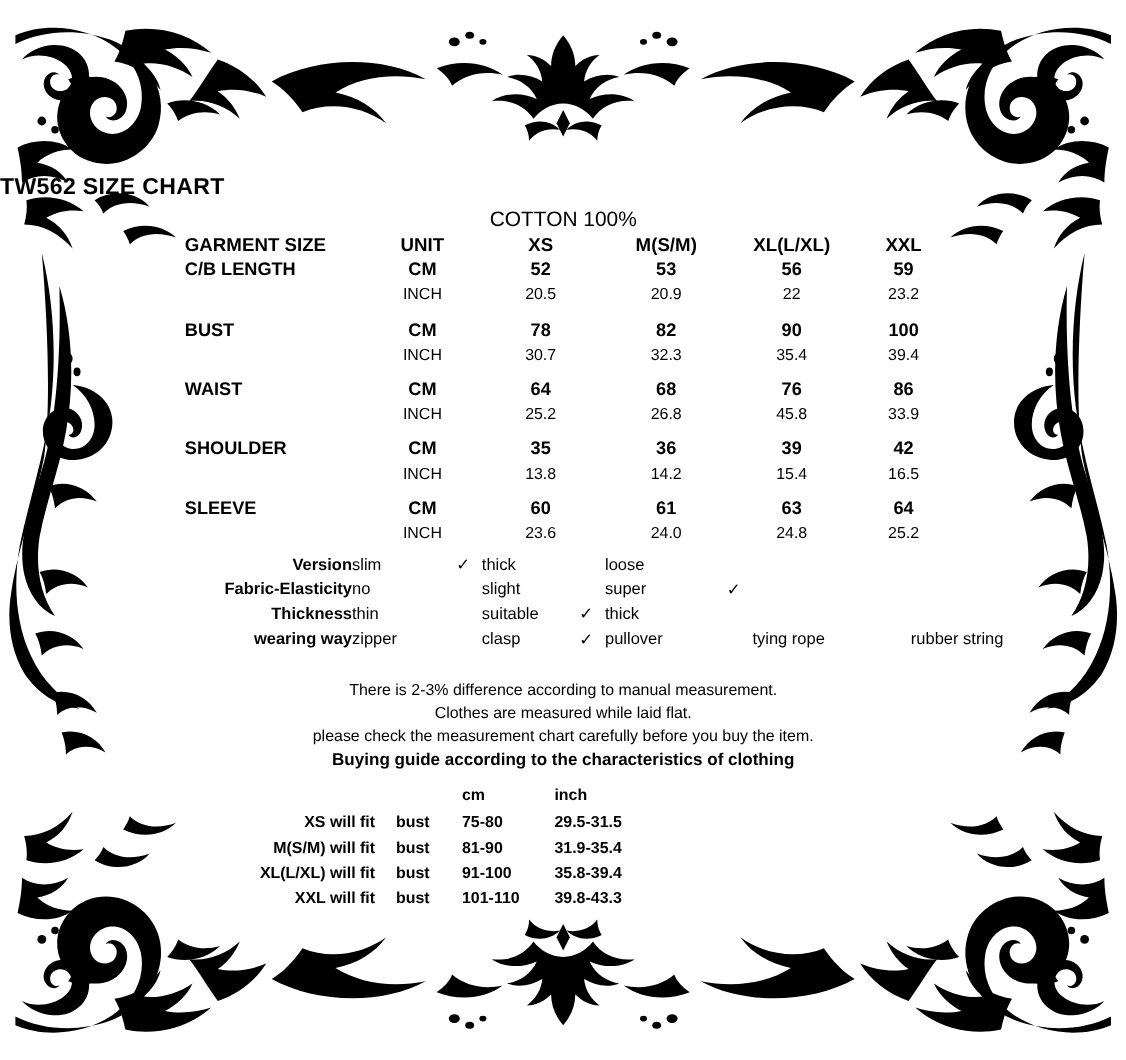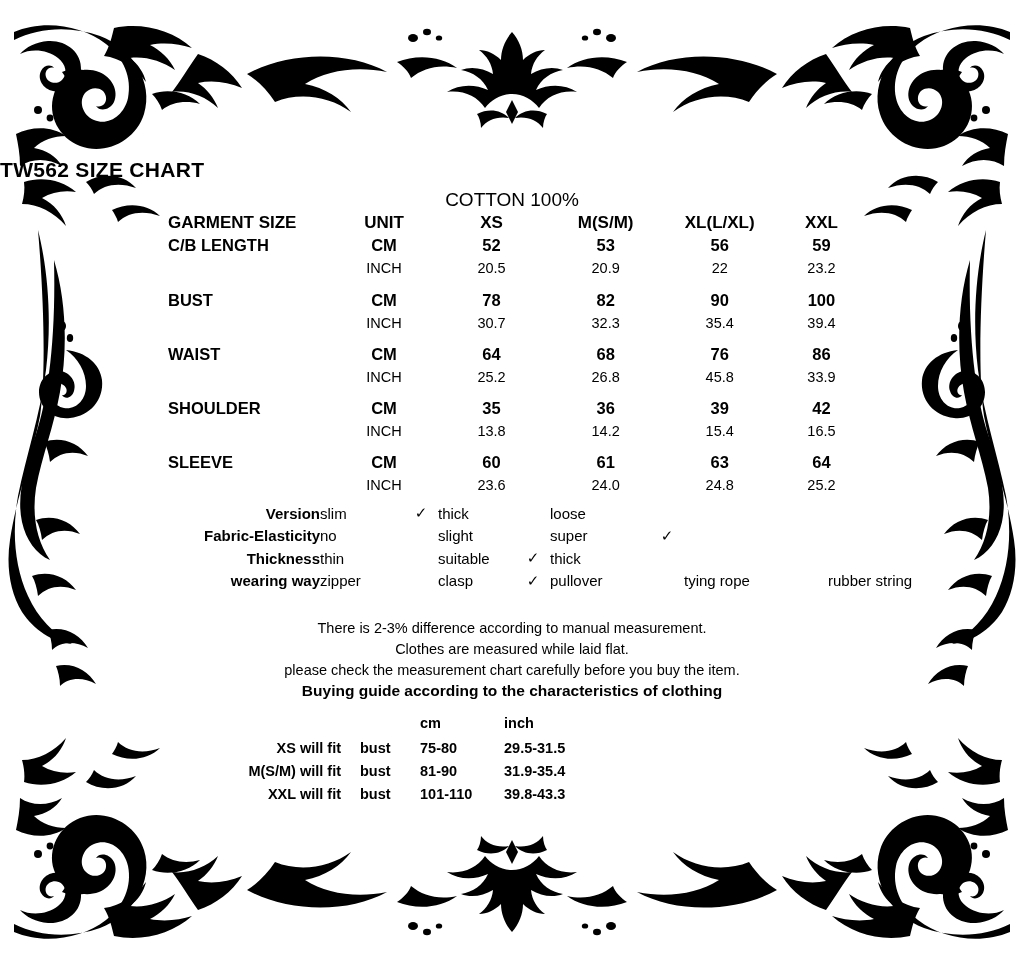--- a/index.html
+++ b/index.html
@@ -565,20 +565,26 @@
         <td class="guide-cm">75-80</td>
         <td class="guide-inch">29.5-31.5</td>
       </tr>
       <tr>
         <td class="guide-fit">M(S/M) will fit</td>
         <td class="guide-bust">bust</td>
         <td class="guide-cm">81-90</td>
         <td class="guide-inch">31.9-35.4</td>
       </tr>
       <tr>
+        <td class="guide-fit">XL(L/XL) will fit</td>
+        <td class="guide-bust">bust</td>
+        <td class="guide-cm">91-100</td>
+        <td class="guide-inch">35.8-39.4</td>
+      </tr>
+      <tr>
         <td class="guide-fit">XXL will fit</td>
         <td class="guide-bust">bust</td>
         <td class="guide-cm">101-110</td>
         <td class="guide-inch">39.8-43.3</td>
       </tr>
     </tbody>
   </table>
 
 </div>
 

